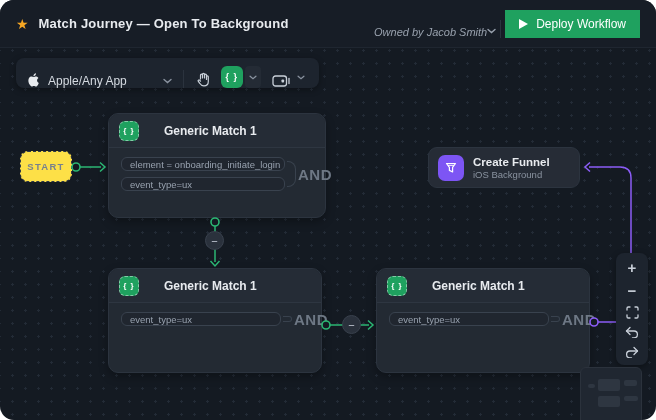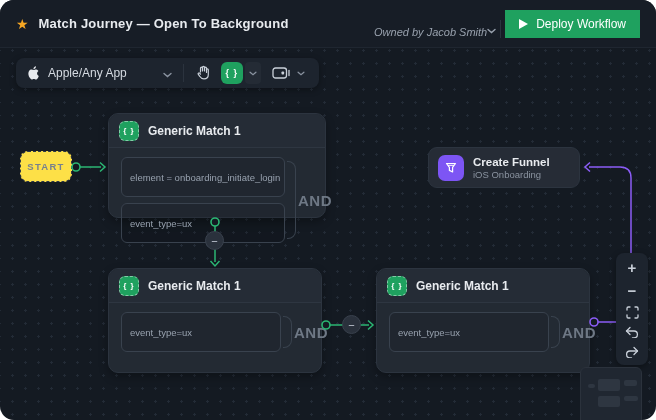--- a/index.html
+++ b/index.html
@@ -17,41 +17,41 @@
   .star{color:#F5A623;font-size:14px;margin-right:10px;line-height:1;}
   .title{color:var(--txt);font-size:13px;font-weight:bold;letter-spacing:.2px;}
   .topbar-right{margin-left:auto;display:flex;align-items:flex-end;}
   .owner{color:#98A1AD;font-size:11px;font-style:italic;}
   .chev{display:inline-block;}
   .vdiv{width:1px;height:18px;background:#2B333E;margin:0 4px;}
   .deploy{display:flex;align-items:center;gap:8px;background:var(--green);border:none;cursor:pointer;
     color:#fff;font-size:12px;font-weight:normal;padding:7px 14px;border-radius:0;}
   
   .apptools{position:absolute;left:16px;top:58px;height:30px;background:var(--bg-panel);border-radius:8px;
-    display:flex;align-items:center;padding:0 10px;z-index:8;box-shadow:0 2px 6px rgba(0,0,0,.35);}
+    display:flex;align-items:flex-end;padding:0 10px;z-index:8;box-shadow:0 2px 6px rgba(0,0,0,.35);}
   .apptools .label{color:#D5DAE1;font-size:12px;margin:0 36px 0 8px;}
   .iconbtn{display:flex;align-items:center;justify-content:center;background:none;border:none;cursor:pointer;padding:0;}
   .braces-btn{width:22px;height:22px;border-radius:6px;background:var(--green);color:#fff;font-size:9px;
     font-weight:bold;display:flex;align-items:center;justify-content:center;letter-spacing:1px;border:none;cursor:pointer;}
   .mini-chev{width:16px;height:22px;display:flex;align-items:center;justify-content:center;background:#242B35;
     border:none;border-radius:4px;margin-left:2px;cursor:pointer;}
   .mini-chev.bare{background:none;}
   
   .canvas{position:absolute;left:0;top:48px;width:656px;height:372px;
     background-image:radial-gradient(circle,#232B36 1px,transparent 1.4px);background-size:13px 13px;background-position:6px 9px;}
   .node{position:absolute;background:var(--node-bg);border:1px solid var(--node-border);border-radius:10px;
     box-shadow:0 4px 10px rgba(0,0,0,.3);z-index:3;}
   .node-head{display:flex;align-items:center;gap:9px;padding:7px 10px;background:var(--node-head);
     border-bottom:1px solid #2E3641;border-radius:10px 10px 0 0;height:34px;}
   .node-icon{width:20px;height:20px;border-radius:6px;background:var(--green);border:1px dashed rgba(255,255,255,.45);
     color:#fff;font-size:8px;font-weight:bold;display:flex;align-items:center;justify-content:center;letter-spacing:1px;}
-  .node-title{color:var(--txt);font-size:12px;font-weight:bold;}
+  .node-title{color:var(--txt);font-size:12px;font-weight:bold;margin-left:16px;}
   .node-body{display:flex;align-items:stretch;padding:9px 8px 9px 12px;}
   .rows{flex:1;display:flex;flex-direction:column;gap:6px;min-width:0;}
-  .row{height:40px;border:1px solid var(--row-border);border-radius:6px;display:flex;align-items:center;
+  .row{height:14px;border:1px solid var(--row-border);border-radius:6px;display:flex;align-items:center;
     padding:0 8px;color:var(--txt-dim);font-size:9.5px;white-space:nowrap;overflow:hidden;background:rgba(0,0,0,.08);}
   .andwrap{width:32px;position:relative;display:flex;align-items:center;}
   .and-bracket{position:absolute;left:2px;top:4px;bottom:4px;width:9px;border:1px solid var(--row-border);
     border-left:none;border-radius:0 8px 8px 0;}
   .and-label{position:absolute;left:13px;top:50%;transform:translateY(-50%);color:var(--txt-faint);
     font-size:15px;font-weight:bold;letter-spacing:.5px;}
   .startnode{position:absolute;left:20px;top:151px;width:52px;height:31px;background:#fde047;
     border:1px dashed #303947;border-radius:8px;display:flex;align-items:center;justify-content:center;z-index:3;}
   .startnode span{color:#77808E;font-size:9.5px;font-weight:bold;letter-spacing:1.3px;}
   .funnel-node{position:absolute;left:428px;top:147px;width:152px;height:41px;background:#262C36;
@@ -198,21 +198,21 @@
 
   <div class="funnel-node">
     <span class="funnel-icon">
       <svg width="14" height="14" viewBox="0 0 14 14">
         <path d="M2.5 2.5 H11.5 L8.6 6.3 V11 L5.4 9.4 V6.3 Z" fill="none" stroke="#ffffff" stroke-width="1.2" stroke-linejoin="round"></path>
         <line x1="4" y1="4.3" x2="10" y2="4.3" stroke="#ffffff" stroke-width="1"></line>
       </svg>
     </span>
     <span class="funnel-texts">
       <span class="funnel-title">Create Funnel</span>
-      <span class="funnel-sub">iOS Onboarding</span>
+      <span class="funnel-sub">iOS Background</span>
     </span>
   </div>
 
   <svg class="wires">
 
     <circle cx="76" cy="167" r="4" fill="#141A22" stroke="#2BB673" stroke-width="1.6" style="pointer-events:auto;"></circle>
     <line x1="80" y1="167" x2="101" y2="167" stroke="#2BB673" stroke-width="1.5"></line>
     <polyline points="100,162.5 105,167 100,171.5" fill="none" stroke="#2BB673" stroke-width="1.5"></polyline>
 
     <circle cx="215" cy="222" r="4" fill="#141A22" stroke="#2BB673" stroke-width="1.6" style="pointer-events:auto;"></circle>

